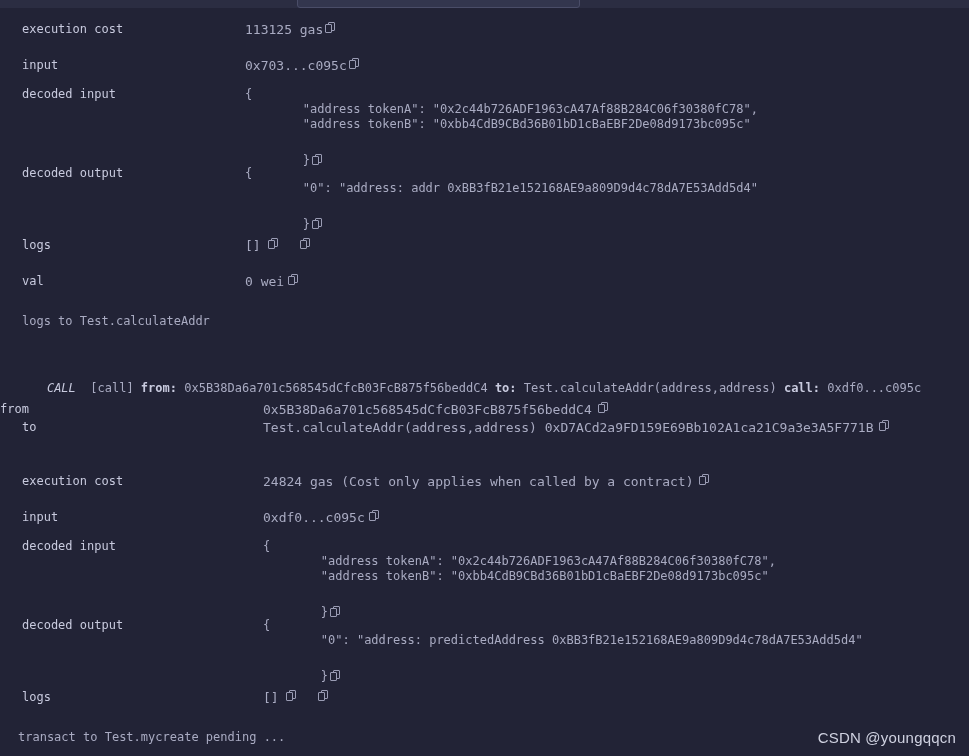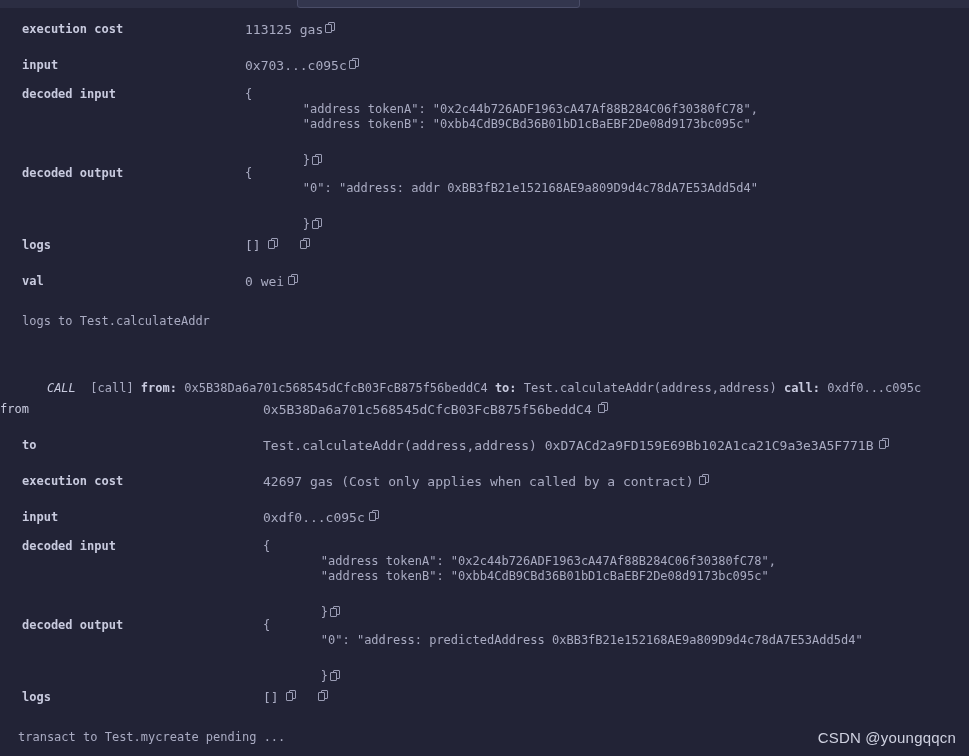--- a/index.html
+++ b/index.html
@@ -45,21 +45,21 @@
   }
 
   .row {
     position: absolute;
     left: 0;
     width: 969px;
     display: flex;
     align-items: flex-start;
   }
   .lbl {
-    font-weight: bold;
+    font-weight: normal;
     color: #c8cade;
     white-space: pre;
     font-size: 12px;
     line-height: 15px;
   }
   .val {
     color: #a9abc2;
     white-space: pre;
     font-size: 13px;
     line-height: 15px;
@@ -213,32 +213,32 @@
 
   <div class="row" style="top:394px;">
     <div class="lbl" style="width:263px; font-weight:normal;">from</div>
     <div class="val">0x5B38Da6a701c568545dCfcB03FcB875f56beddC4</div>
     <span class="copy" style="margin-left:6px;">
         <i class="back"></i>
         <i class="front"></i>
       </span>
   </div>
 
-  <div class="row" style="top:430px;">
+  <div class="row" style="top:412px;">
     <div class="lbl" style="width:263px; padding-left:22px;">to</div>
     <div class="val">Test.calculateAddr(address,address) 0xD7ACd2a9FD159E69Bb102A1ca21C9a3e3A5F771B</div>
     <span class="copy" style="margin-left:6px;">
         <i class="back"></i>
         <i class="front"></i>
       </span>
   </div>
 
   <div class="row" style="top:466px;">
     <div class="lbl" style="width:263px; padding-left:22px;">execution cost</div>
-    <div class="val">42697 gas (Cost only applies when called by a contract)</div>
+    <div class="val">24824 gas (Cost only applies when called by a contract)</div>
     <span class="copy" style="margin-left:6px;">
         <i class="back"></i>
         <i class="front"></i>
       </span>
   </div>
 
   <div class="row" style="top:502px;">
     <div class="lbl" style="width:263px; padding-left:22px;">input</div>
     <div class="val">0xdf0...c095c</div>
     <span class="copy" style="margin-left:4px;">

